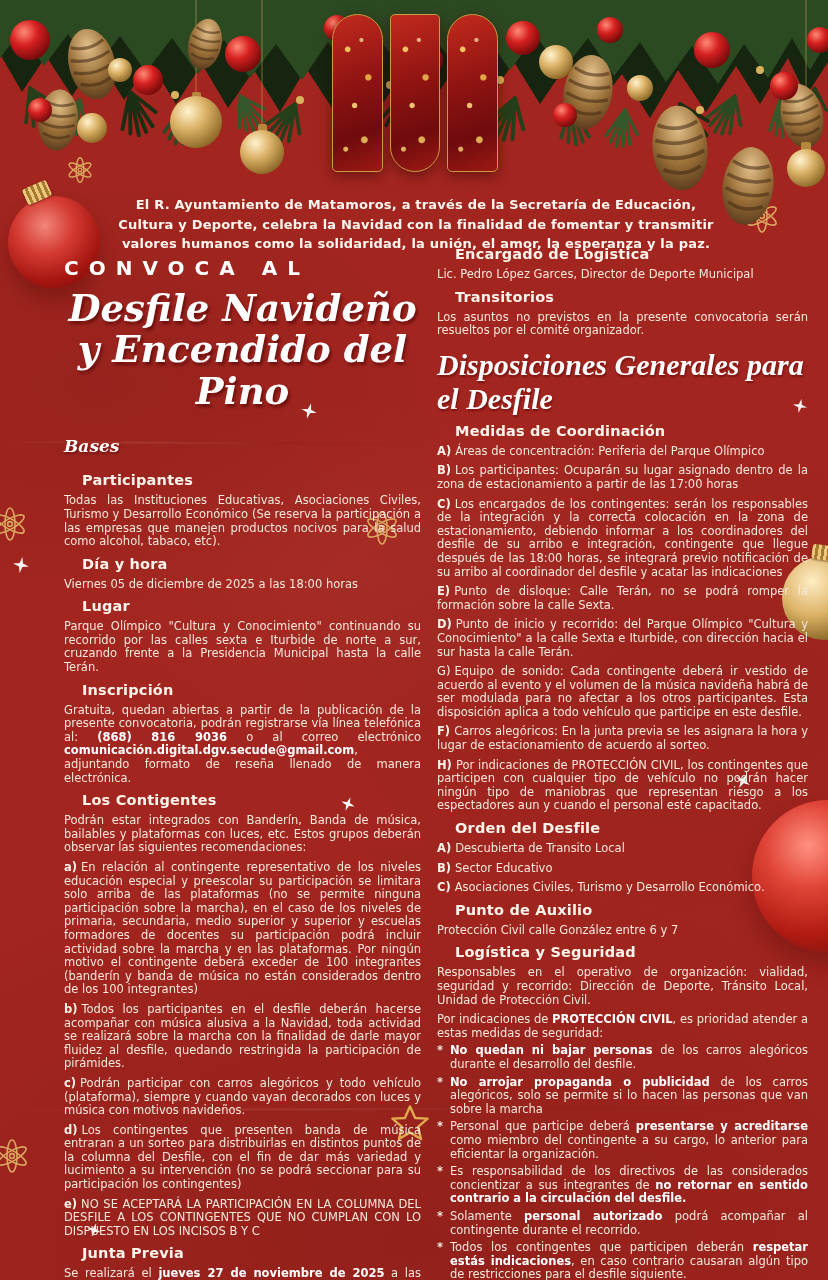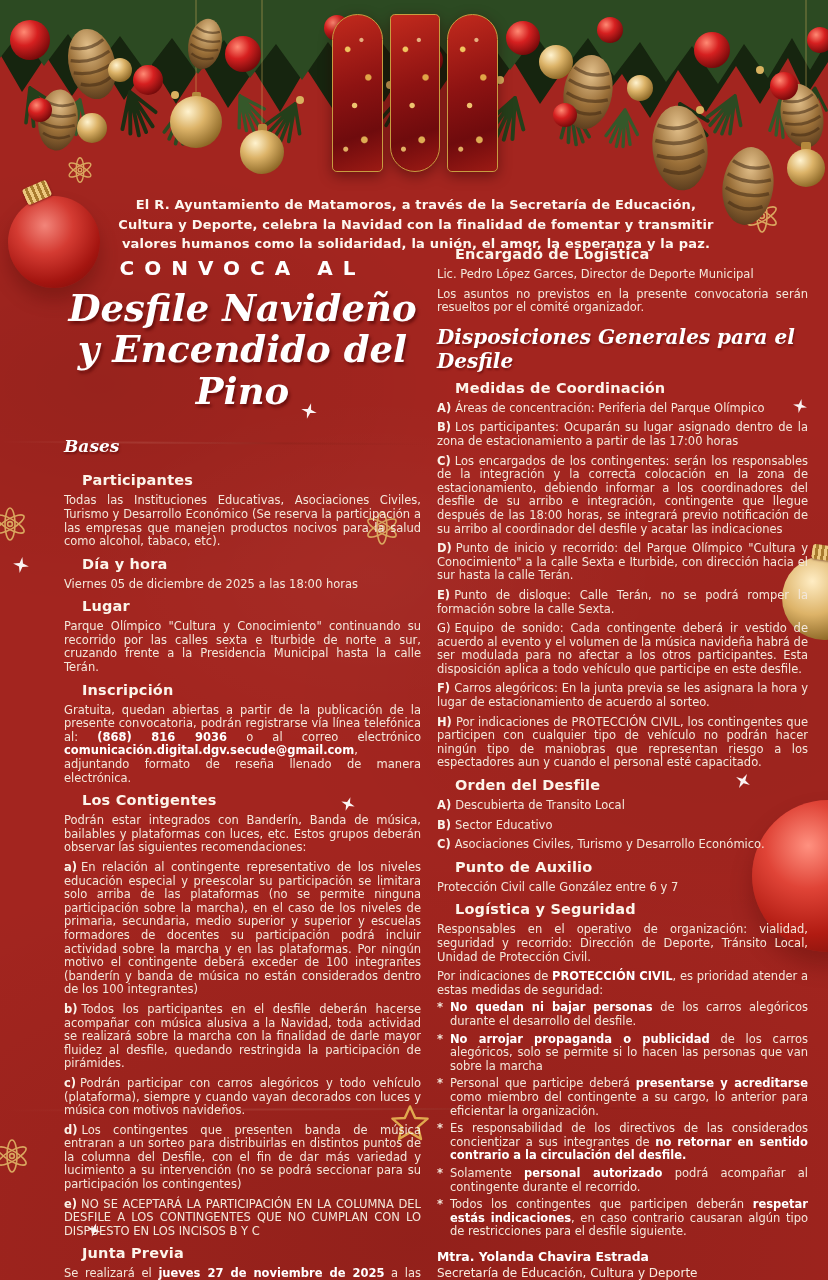--- a/index.html
+++ b/index.html
@@ -56,29 +56,29 @@
   
   #intro{position:absolute;top:182px;left:116px;width:600px;z-index:2;
     text-align:center;font-size:13px;font-weight:bold;line-height:1.5;
     letter-spacing:.2px;color:#fdf7ef;}
 
   
   .col{position:absolute;z-index:2;}
   #col-left{left:64px;top:252px;width:357px;}
   #col-right{left:437px;top:246px;width:371px;}
 
-  .convoca{text-align:center;font-size:20px;font-weight:bold;letter-spacing:10px;
+  .convoca{text-align:left;font-size:20px;font-weight:bold;letter-spacing:10px;
     margin:4px 0 8px;white-space:nowrap;color:#ffffff;}
   .maintitle{font-family:"DejaVu Serif","Liberation Serif",serif;font-style:italic;font-weight:bold;
     font-size:37px;line-height:1.12;text-align:center;color:#ffffff;
     text-shadow:2px 3px 3px rgba(84,6,6,.65);}
   .script-h{font-family:"DejaVu Serif","Liberation Serif",serif;font-style:italic;font-weight:bold;
     color:#ffffff;text-shadow:1px 2px 2px rgba(84,6,6,.55);}
   #bases-h{font-size:17px;margin:24px 0 16px;}
-  #disposiciones-h{font-size:20px;margin:10px 0 2px;}
+  #disposiciones-h{font-size:30px;margin:10px 0 2px;font-family:Liberation Serif, serif;}
 
   .sub{font-size:14.5px;font-weight:bold;margin:7px 0 2px 18px;color:#fcf4ea;letter-spacing:.2px;}
   .body{font-size:11.5px;line-height:13.6px;text-align:justify;margin:6px 0 4px;color:#f3e7da;}
   .ltr{font-weight:bold;margin-right:4px;color:#fbf3e9;}
   .strong{font-weight:bold;color:#ffffff;}
   .bullets{list-style:none;margin:0;padding:0;}
   .bullet{position:relative;padding-left:13px;font-size:11.5px;line-height:13.6px;
     text-align:justify;margin:0 0 4px;color:#f3e7da;}
   .bullet .mark{position:absolute;left:0;top:0;font-weight:bold;}
   .footer{text-align:left;margin-top:10px;}
@@ -298,30 +298,31 @@
 
   <h3 class="sub">Junta Previa</h3>
   <p class="body"><span>Se realizará el </span><b class="strong">jueves 27 de noviembre de 2025</b><span> a las 10:00, en la cineteca, ubicada en las instalaciones del Parque Olímpico, el sorteo se efectuará por Niveles Educativos.</span></p>
 
 </div>
 
 <div class="col" id="col-right">
   <h3 class="sub" style="margin-top:0">Encargado de Logistica</h3>
   <p class="body">Lic. Pedro López Garces, Director de Deporte Municipal</p>
 
+  <h3 class="sub">Transitorios</h3>
   <p class="body">Los asuntos no previstos en la presente convocatoria serán resueltos por el comité organizador.</p>
 
   <h2 class="script-h" id="disposiciones-h">Disposiciones Generales para el Desfile</h2>
 
   <h3 class="sub">Medidas de Coordinación</h3>
   <p class="body item"><b class="ltr">A)</b><span>Áreas de concentración: Periferia del Parque Olímpico</span></p>
   <p class="body item"><b class="ltr">B)</b><span>Los participantes: Ocuparán su lugar asignado dentro de la zona de estacionamiento a partir de las 17:00 horas</span></p>
   <p class="body item"><b class="ltr">C)</b><span>Los encargados de los contingentes: serán los responsables de la integración y la correcta colocación en la zona de estacionamiento, debiendo informar a los coordinadores del desfile de su arribo e integración, contingente que llegue después de las 18:00 horas, se integrará previo notificación de su arribo al coordinador del desfile y acatar las indicaciones</span></p>
+  <p class="body item"><b class="ltr">E)</b><span>Punto de disloque: Calle Terán, no se podrá romper la formación sobre la calle Sexta.</span></p>
   <p class="body item"><b class="ltr">D)</b><span>Punto de inicio y recorrido: del Parque Olímpico "Cultura y Conocimiento" a la calle Sexta e Iturbide, con dirección hacia el sur hasta la calle Terán.</span></p>
-  <p class="body item"><b class="ltr">E)</b><span>Punto de disloque: Calle Terán, no se podrá romper la formación sobre la calle Sexta.</span></p>
   <p class="body item"><b class="ltr" style="font-weight:normal">G)</b><span>Equipo de sonido: Cada contingente deberá ir vestido de acuerdo al evento y el volumen de la música navideña habrá de ser modulada para no afectar a los otros participantes. Esta disposición aplica a todo vehículo que participe en este desfile.</span></p>
   <p class="body item"><b class="ltr">F)</b><span>Carros alegóricos: En la junta previa se les asignara la hora y lugar de estacionamiento de acuerdo al sorteo.</span></p>
   <p class="body item"><b class="ltr">H)</b><span>Por indicaciones de PROTECCIÓN CIVIL, los contingentes que participen con cualquier tipo de vehículo no podrán hacer ningún tipo de maniobras que representan riesgo a los espectadores aun y cuando el personal esté capacitado.</span></p>
 
   <h3 class="sub">Orden del Desfile</h3>
   <p class="body item"><b class="ltr">A)</b><span>Descubierta de Transito Local</span></p>
   <p class="body item"><b class="ltr">B)</b><span>Sector Educativo</span></p>
   <p class="body item"><b class="ltr">C)</b><span>Asociaciones Civiles, Turismo y Desarrollo Económico.</span></p>
 
   <h3 class="sub">Punto de Auxilio</h3>

